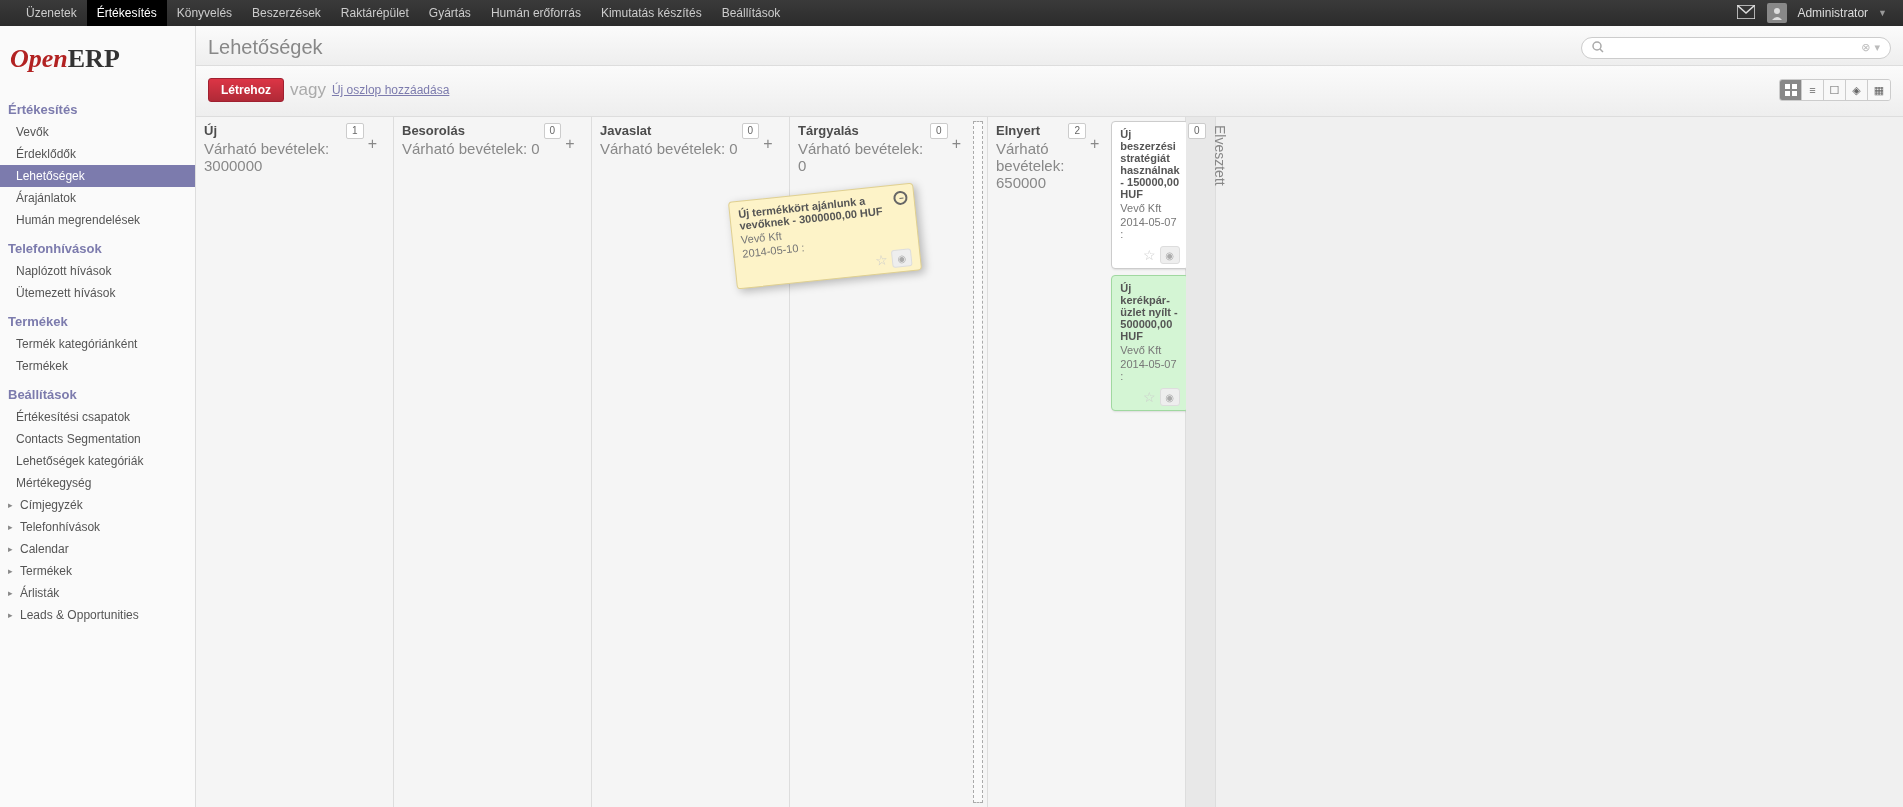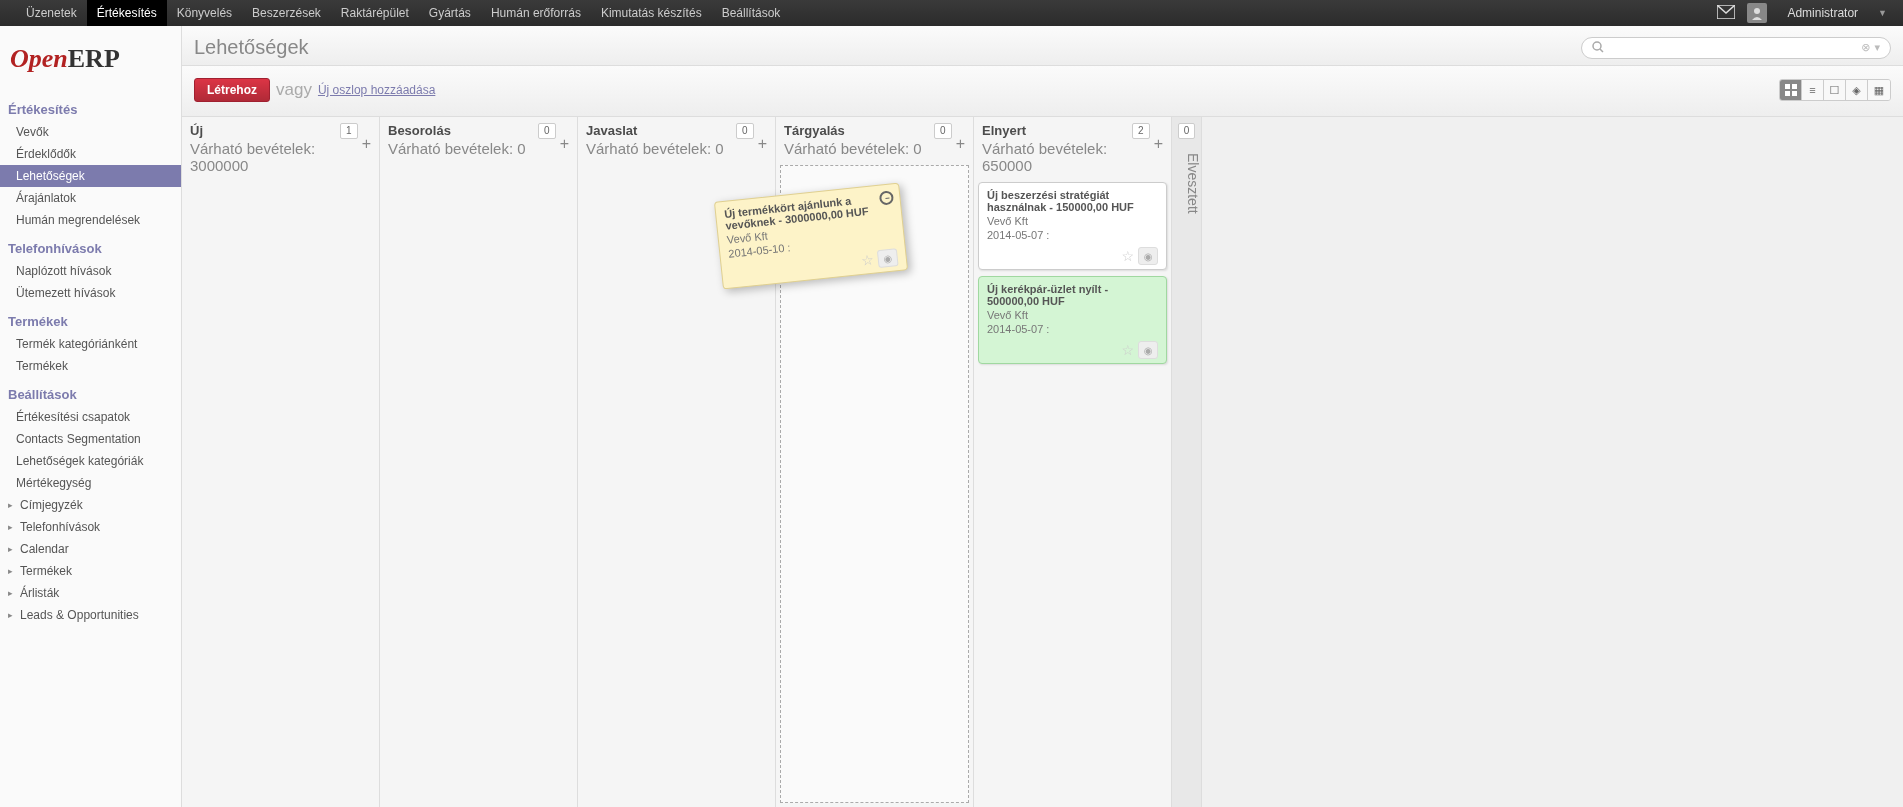--- a/index.html
+++ b/index.html
@@ -4,27 +4,27 @@
 <style>
 * { box-sizing: border-box; margin: 0; padding: 0; }
 body { font-family: Arial, sans-serif; font-size: 13px; color: #4c4c4c; background: #f5f5f5; overflow: hidden; }
 
 
 .topnav { background: linear-gradient(#3a3a3a,#2b2b2b); height: 26px; display: flex; align-items: center; padding: 0 16px; color: #ccc; }
 .topnav .nav-item { padding: 0 10px; height: 26px; line-height: 26px; cursor: pointer; font-size: 12px; }
 .topnav .nav-item.active { background: #000; color: #fff; }
 .topnav .spacer { flex: 1; }
 .topnav .mail-icon { margin-right: 12px; cursor: pointer; color:#ddd; }
-.topnav .user { display: flex; align-items: center; gap: 20px; cursor: pointer; font-size: 12px; color:#ddd;}
+.topnav .user { display: flex; align-items: center; gap: 10px; cursor: pointer; font-size: 12px; color:#ddd;}
 .topnav .avatar { width: 20px; height: 20px; background: #888; border-radius: 2px; display:flex; align-items:center; justify-content:center;}
 .topnav .caret { font-size: 9px; color:#999; }
 
 
 .layout { display: flex; height: calc(100vh - 26px); }
-.sidebar { width: 182px; background: #fafafa; border-right: 1px solid #ddd; padding-top: 6px; overflow-y:auto;}
+.sidebar { width: 196px; background: #fafafa; border-right: 1px solid #ddd; padding-top: 6px; overflow-y:auto;}
 .logo { padding: 12px 10px 18px 10px; }
 .logo-text { font-family: "Times New Roman", serif; font-style: italic; font-size: 26px; color: #b22222; font-weight:bold;}
 .logo-text .erp { color: #333; font-style:normal; font-weight:bold;}
 .side-section { margin-top: 4px; }
 .side-header { color: #7c7bad; font-weight: bold; padding: 6px 8px 4px 8px; font-size: 13px; }
 .side-link { padding: 4px 8px 4px 16px; cursor: pointer; color: #555; font-size: 12px; display:flex; align-items:center; gap:4px;}
 .side-link.active { background: #7c7bad; color: #fff; }
 .side-link .tri { font-size:9px; color:#888; width:8px; margin-left:-10px;}
 .side-link.expandable { padding-left: 18px;}
 
@@ -40,21 +40,21 @@
 .btn-create { background: linear-gradient(#dc3545,#b02a37); color:#fff; border:1px solid #a02030; border-radius:3px; padding: 4px 12px; font-size:12px; font-weight:bold; cursor:pointer; }
 .or-text { color:#aaa; margin: 8px 6px; font-size:17px;}
 .add-col { color: #7c7bad; font-size:12px; cursor:pointer; text-decoration:underline;}
 .view-switcher { margin-left:auto; display:flex; border:1px solid #ccc; border-radius:3px; overflow:hidden;}
 .view-btn { width:22px; height:20px; display:flex; align-items:center; justify-content:center; border-right:1px solid #ccc; cursor:pointer; background:#f8f8f8; color:#666; font-size:11px;}
 .view-btn:last-child{border-right:none;}
 .view-btn.active { background:#888; color:#fff;}
 
 
 .kanban { flex:1; display:flex; overflow-x:auto; padding: 0; background:#f0f0f0;}
-.kcol { width: 198px; min-width:198px; border-right:1px solid #ddd; background:#f5f5f5; display:flex; flex-direction:column;}
+.kcol { width: 198px; min-width:198px; border-right:1px solid #ddd; background:#f5f5f5; display:flex; flex-direction:row;}
 .kcol.drop-active .kbody { border:1px dashed #aaa; margin:4px; background:#fafafa; min-height:90px;}
 .khead { padding: 6px 8px 4px 8px; display:flex; align-items:flex-start; gap:4px;}
 .khead-main { flex:1;}
 .ktitle { font-weight:bold; color:#4c4c4c; font-size:13px;}
 .ksub { font-size:15px; color:#888; margin-top:2px;}
 .kbadge { border:1px solid #ccc; background:#fff; border-radius:2px; padding:0 5px; font-size:10px; color:#666; height:16px; line-height:14px;}
 .kadd { color:#888; font-size:16px; cursor:pointer; line-height:14px; padding-top:14px;}
 .kbody { flex:1; padding:4px;}
 .kcol.folded { width:30px; min-width:30px; background:#e8e8e8; position:relative;}
 .kcol.folded .khead{ padding:4px 2px;}

